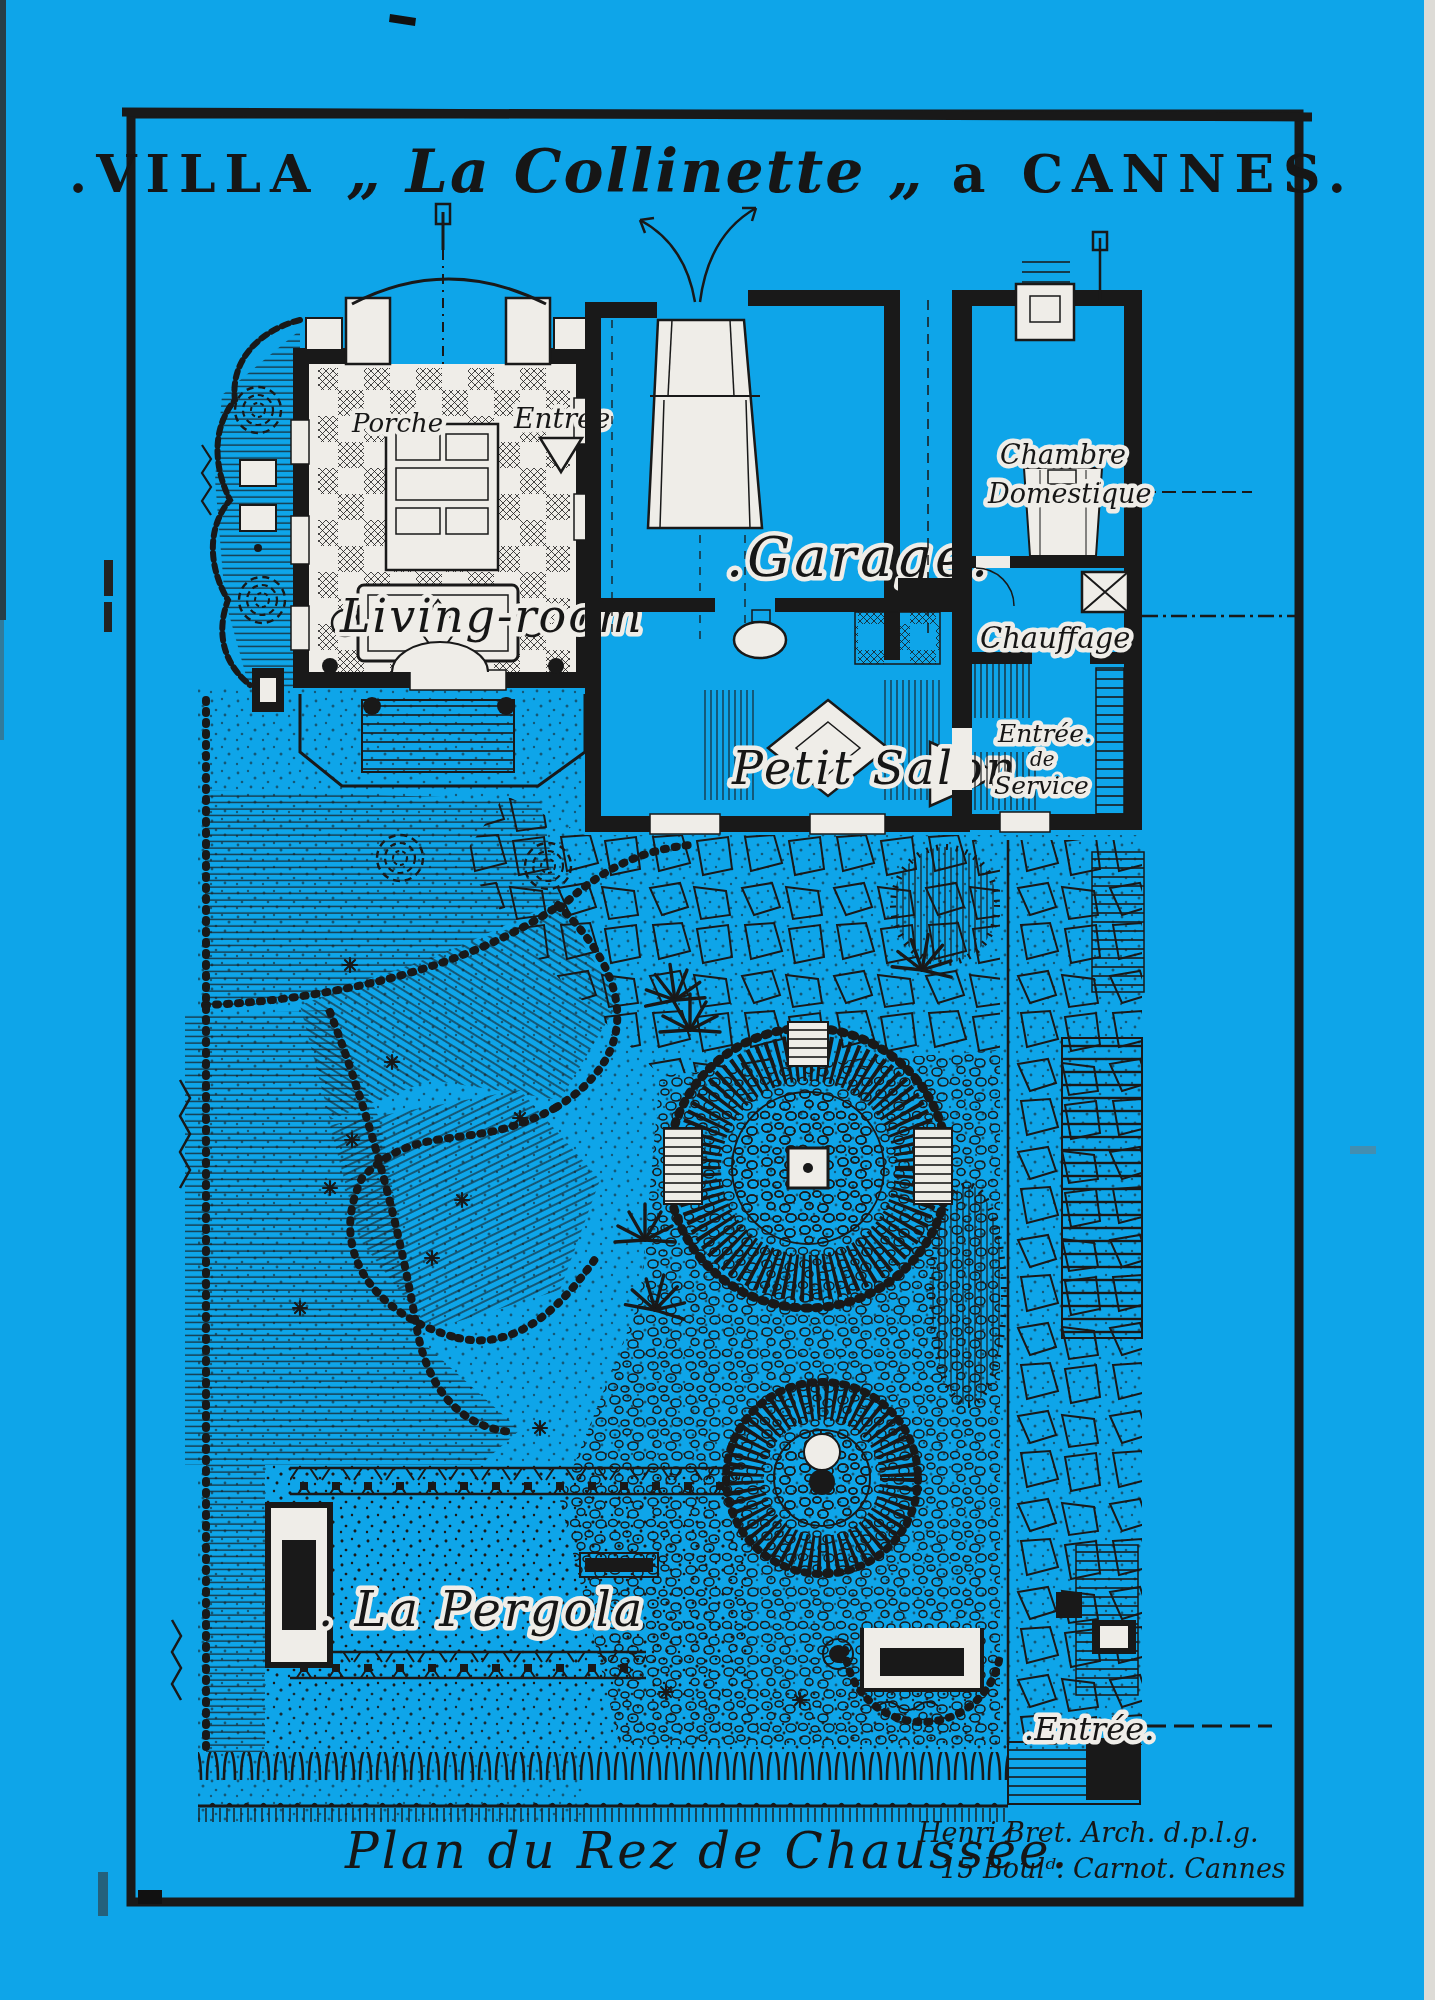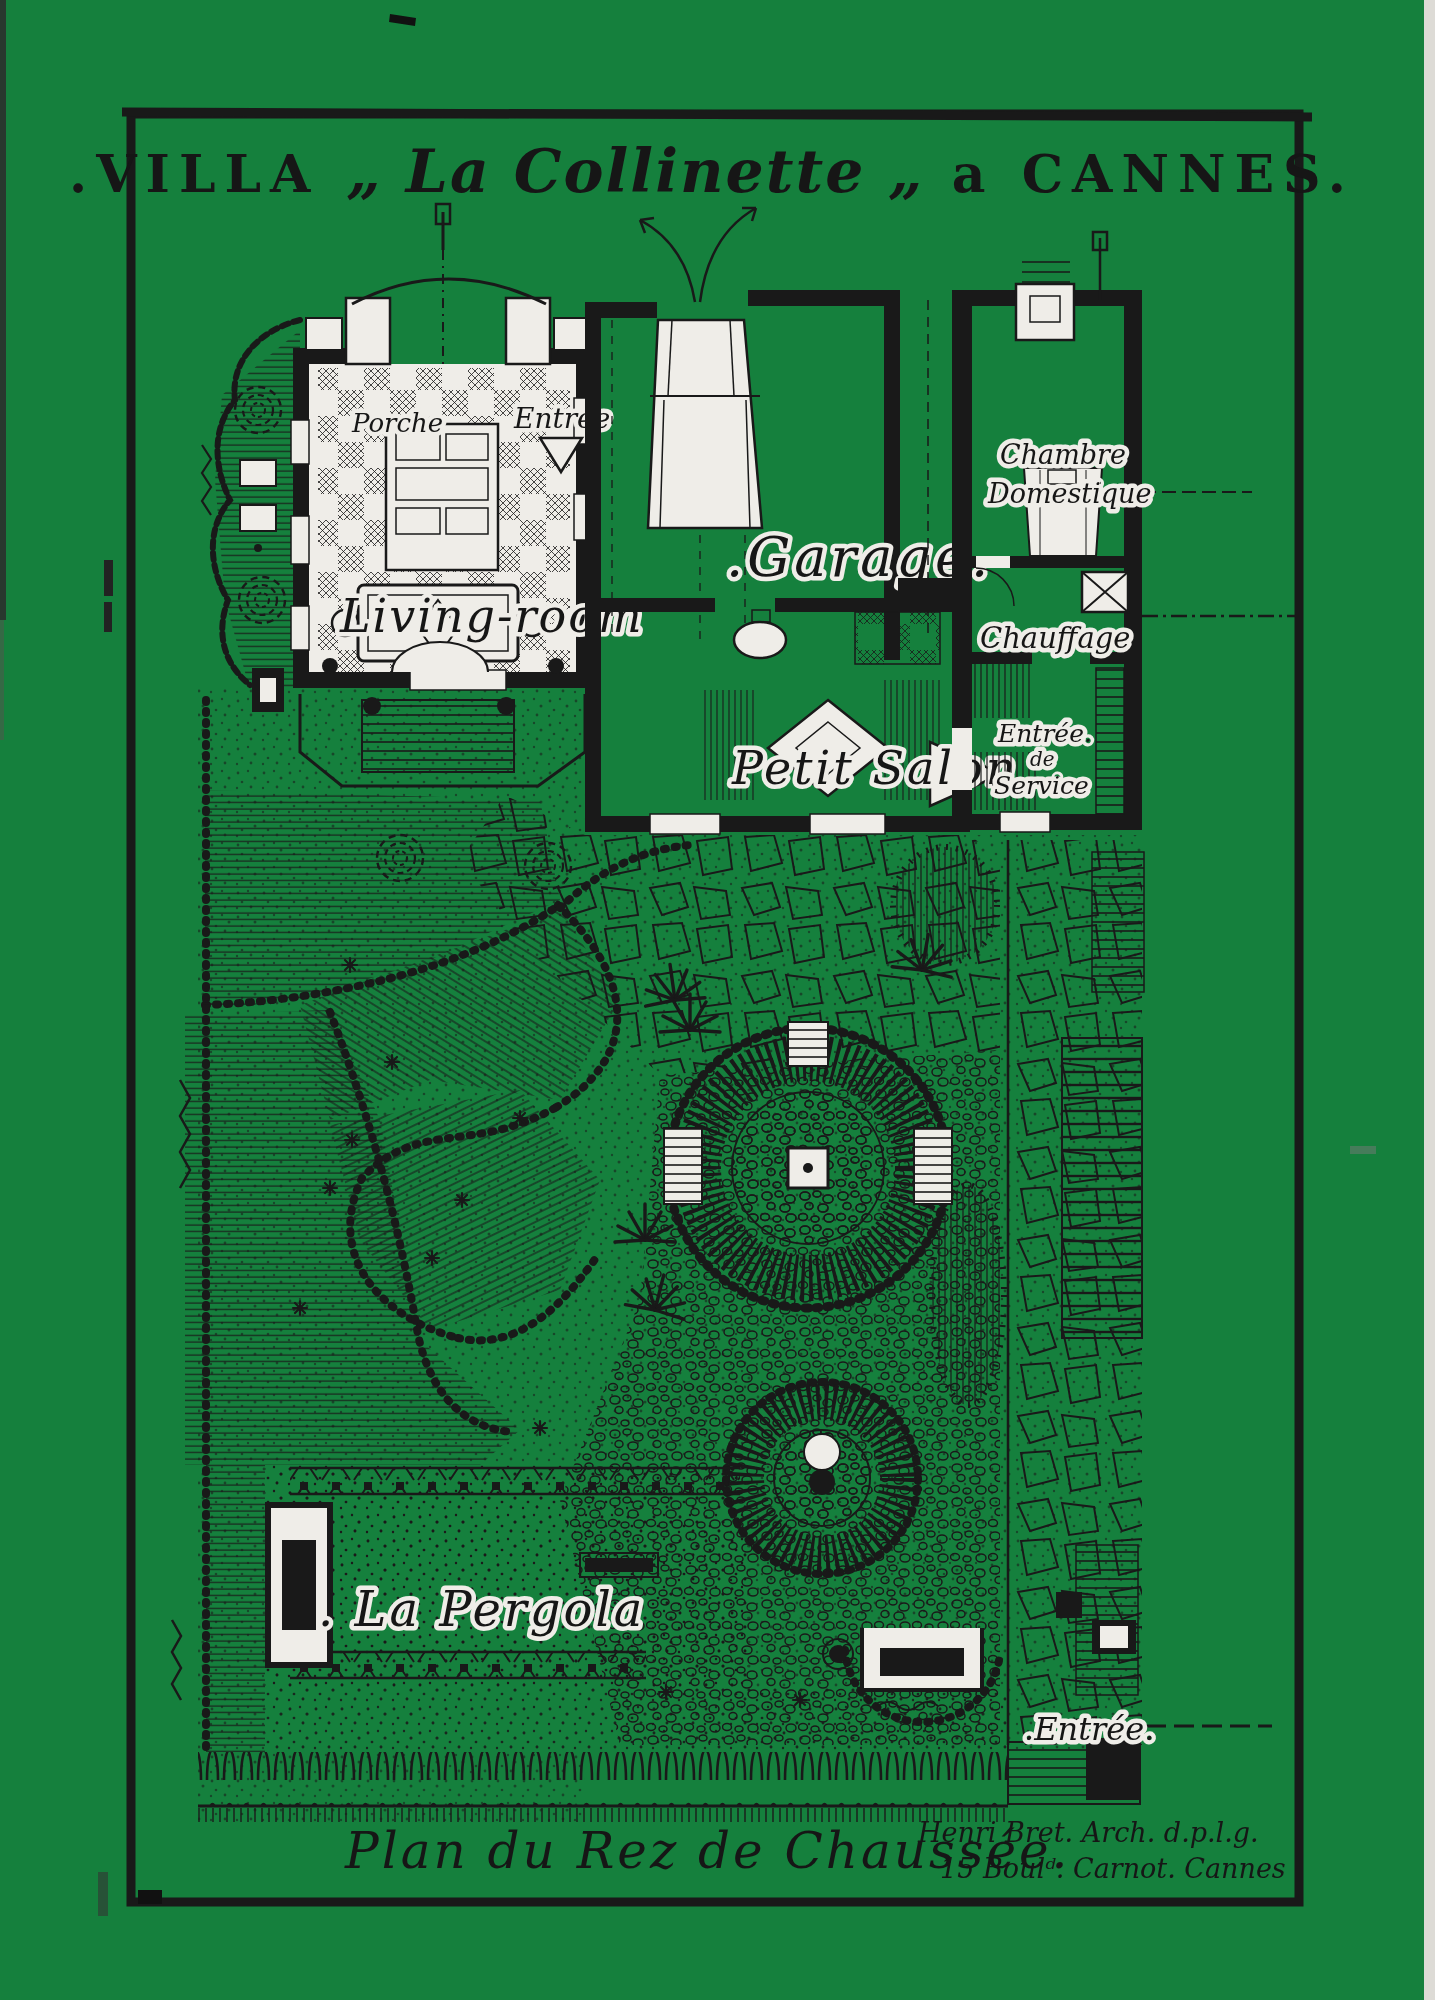--- a/index.html
+++ b/index.html
@@ -1,16 +1,16 @@
 <!DOCTYPE html>
 <html><head>
 <meta charset="utf-8">
 <style>
   html,body{margin:0;padding:0;background:#efede8;}
-  #page{position:relative;width:1435px;height:2000px;background:#15803d;overflow:hidden;
+  #page{position:relative;width:1435px;height:2000px;background:#0ea5e9;overflow:hidden;
         font-family:"DejaVu Serif",serif;}
   svg{position:absolute;left:0;top:0;}
   text{fill:#161616;}
   .hand{font-family:"DejaVu Serif",serif;font-style:italic;}
   .caps{font-family:"DejaVu Serif",serif;font-weight:bold;}
   .halo{paint-order:stroke;stroke:#efede8;stroke-width:9px;stroke-linejoin:round;}
 </style>
 </head>
 <body>
 

